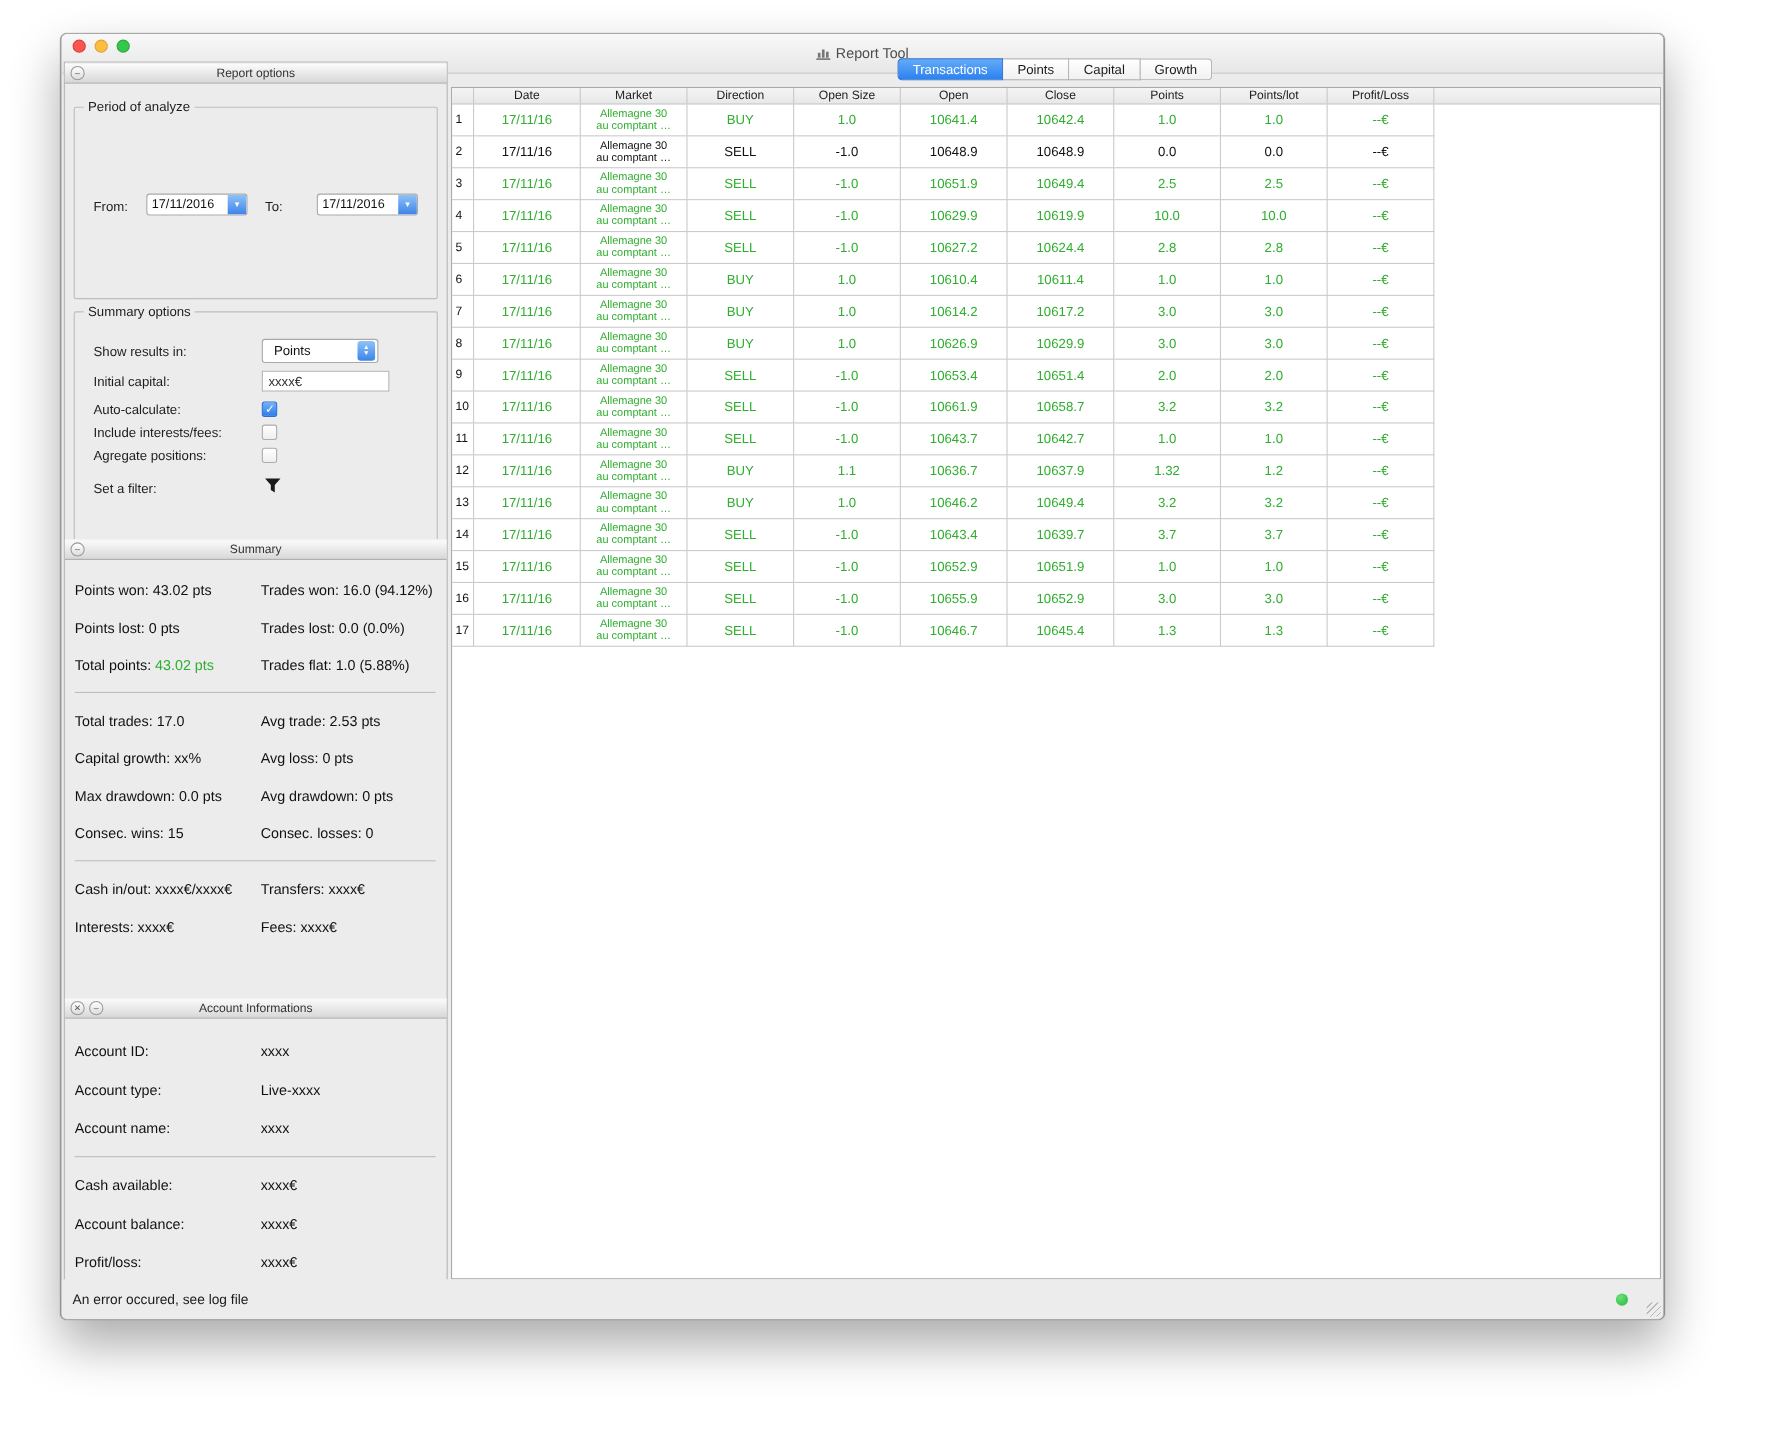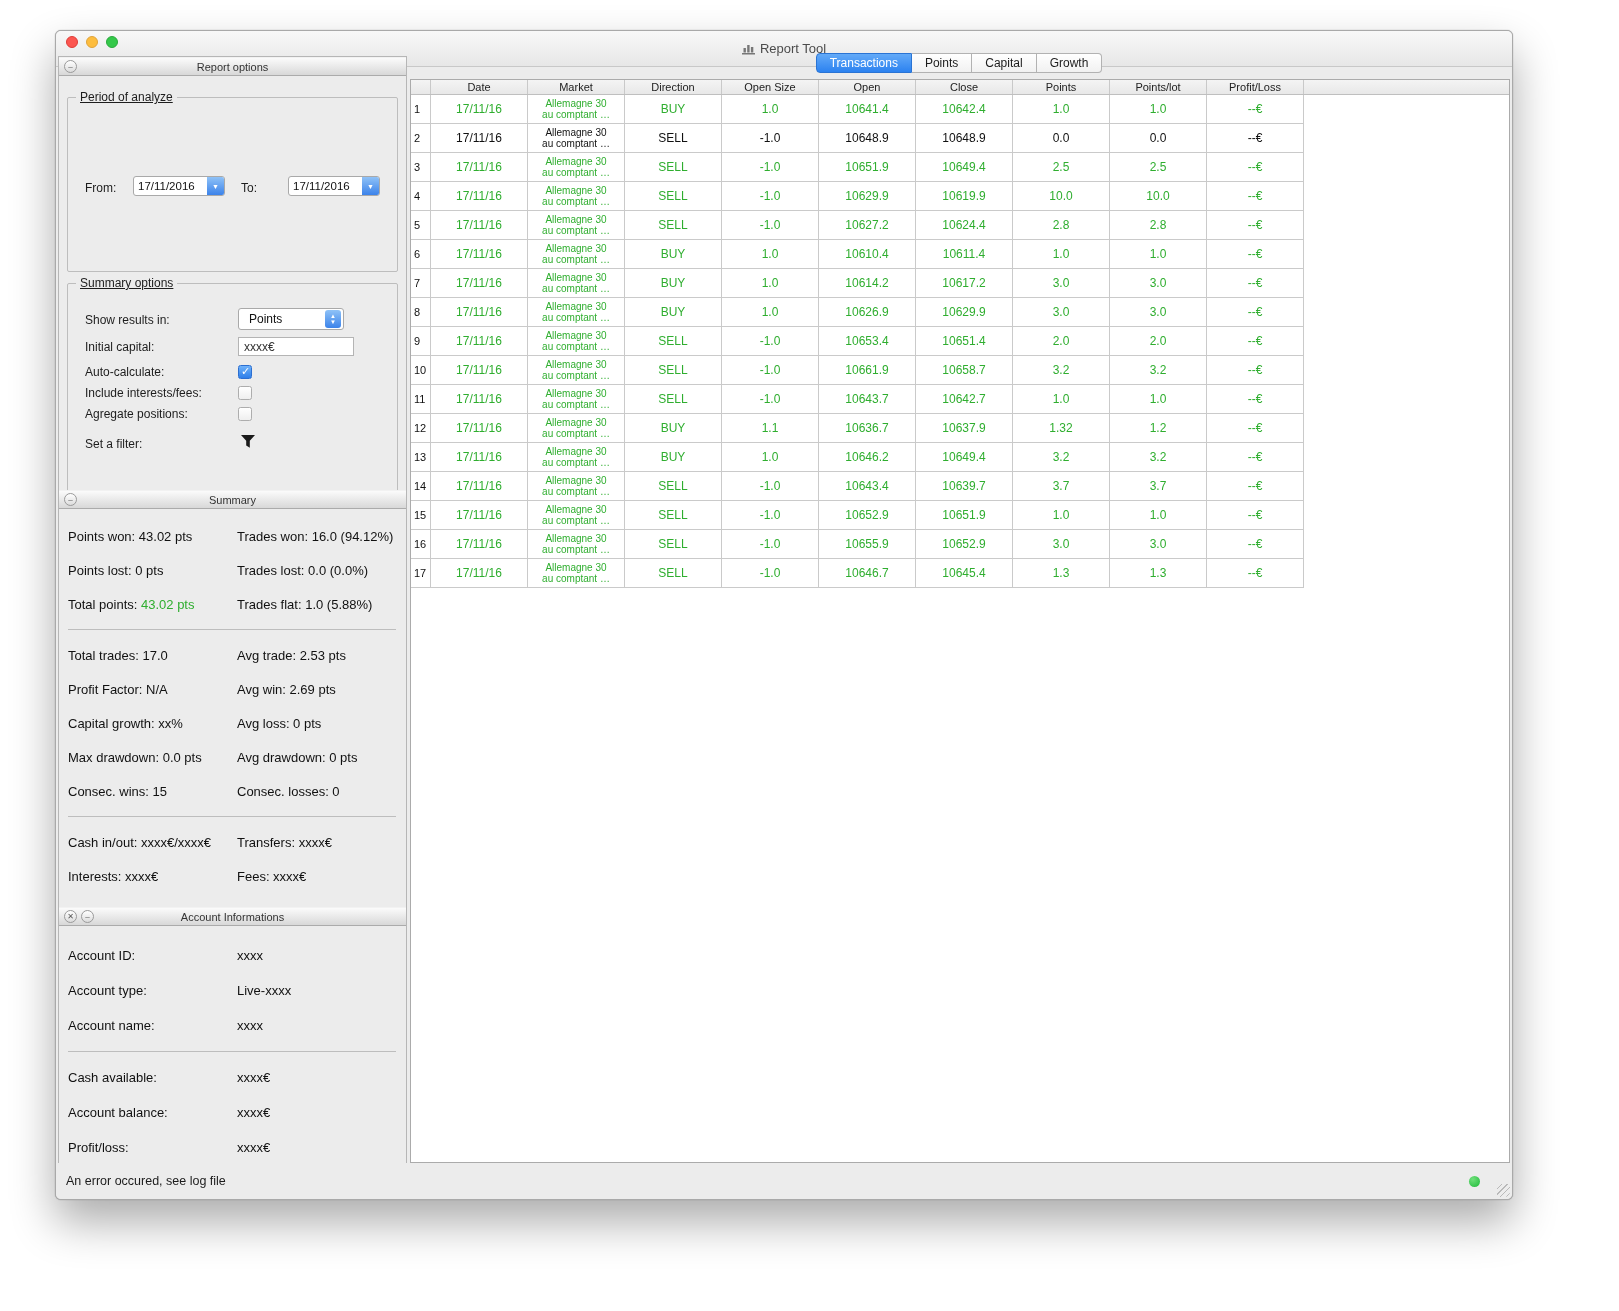--- a/index.html
+++ b/index.html
@@ -49,21 +49,21 @@
   }
   .header-icons { position:absolute; left:5px; top:2px; display:flex; gap:4px; }
   .circle-btn {
     width:13px; height:13px; border-radius:50%;
     border:1px solid #9a9a9a; background:linear-gradient(#ffffff,#dcdcdc);
     color:#555; font-size:8px; line-height:11px; text-align:center; cursor:default;
   }
 
   .report-content { position:relative; height:414px; }
   .groupbox { position:absolute; border:1px solid #bdbdbd; border-radius:2px; }
-  .gb-label { position:absolute; top:-8px; left:8px; background:#ececec; padding:0 4px; font-size:12px; color:#1d1d1d;text-decoration:underline; }
+  .gb-label { position:absolute; top:-8px; left:8px; background:#ececec; padding:0 4px; font-size:12px; color:#1d1d1d; }
   .gb-period  { top:21px;  left:8px; width:331px; height:175px; }
   .gb-options { top:207px; left:8px; width:331px; height:220px; }
 
   .opt-label { position:absolute; font-size:12px; color:#1d1d1d; }
 
   
   .combo { position:absolute; height:20px; width:92px; display:flex;
     background:#fff; border:1px solid #a9a9a9; border-radius:3px; overflow:hidden; }
   .combo-text { flex:1; font-size:11.5px; line-height:18px; padding:0 4px; color:#111; }
   .combo-btn { width:17px; background:linear-gradient(#8fc2f7,#3c83ea);
@@ -233,24 +233,20 @@
           <div class="sum-right">Trades lost: 0.0 (0.0%)</div>
         </div>
         <div class="sum-row">
           <div class="sum-left"><span>Total points: </span><span class="green-text">43.02 pts</span></div>
           <div class="sum-right">Trades flat: 1.0 (5.88%)</div>
         </div>
         <div class="divider"></div>
         <div class="sum-row">
           <div class="sum-left">Total trades: 17.0</div>
           <div class="sum-right">Avg trade: 2.53 pts</div>
-        </div>
-        <div class="sum-row">
-          <div class="sum-left">Profit Factor: N/A</div>
-          <div class="sum-right">Avg win: 2.69 pts</div>
         </div>
         <div class="sum-row">
           <div class="sum-left">Capital growth: xx%</div>
           <div class="sum-right">Avg loss: 0 pts</div>
         </div>
         <div class="sum-row">
           <div class="sum-left">Max drawdown: 0.0 pts</div>
           <div class="sum-right">Avg drawdown: 0 pts</div>
         </div>
         <div class="sum-row">

